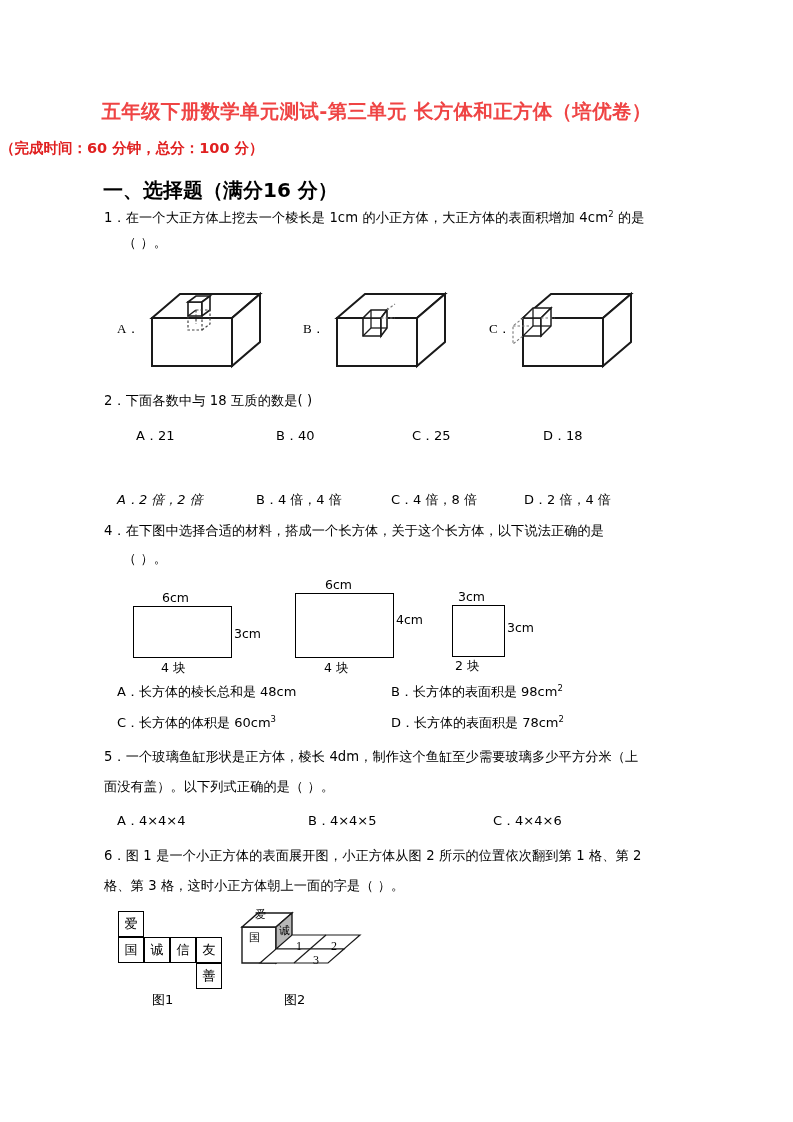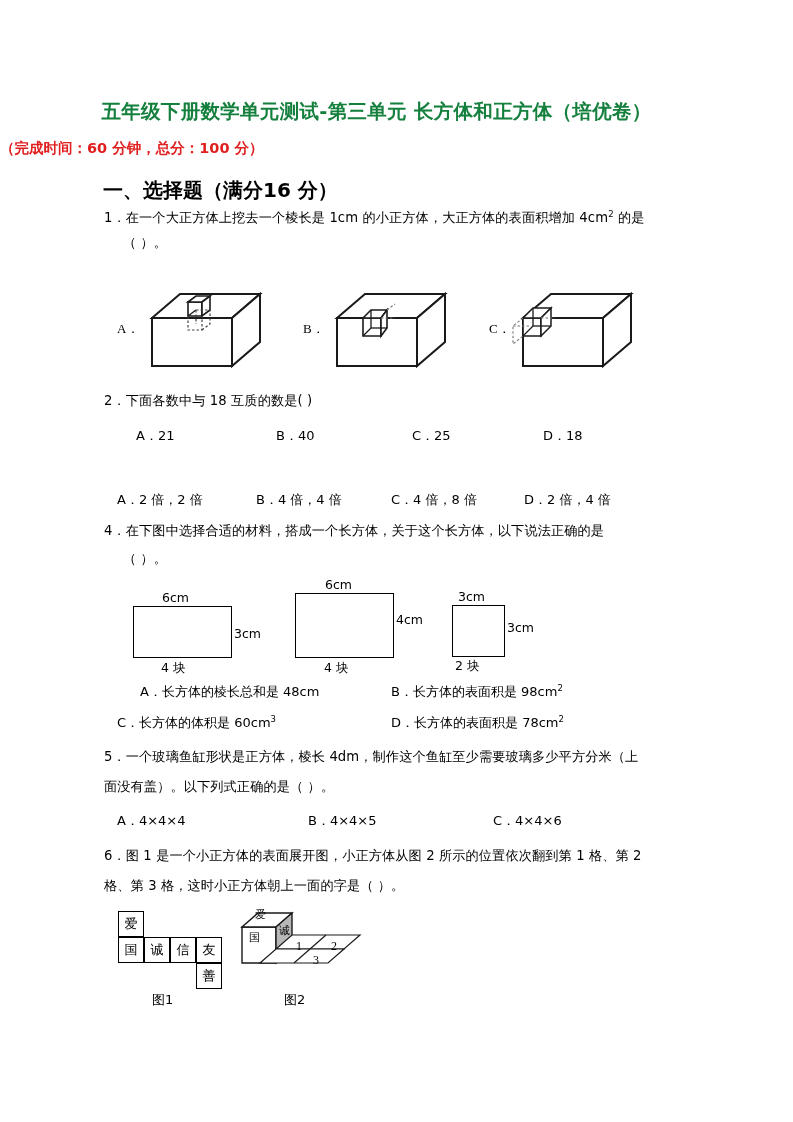--- a/index.html
+++ b/index.html
@@ -23,21 +23,21 @@
   }
 
   
   .doc-title {
     position: absolute;
     left: 0; top: 98px;
     width: 753px;
     text-align: center;
     font-size: 19.5px;
     font-weight: bold;
-    color: #15803d;
+    color: #ef4444;
     letter-spacing: 0.3px;
     font-family: "DejaVu Sans", "Liberation Sans", sans-serif;
   }
   .doc-subtitle {
     position: absolute;
     left: 0; top: 139px;
     width: 793px;
     font-size: 14.5px;
     font-weight: bold;
     color: #e02020;
@@ -188,21 +188,21 @@
     <path d="M2,54 L20,54" stroke="#777" stroke-width="1.1" stroke-dasharray="2.5,2"></path>
     <path d="M30,46 L44,46" stroke="#777" stroke-width="1.1" stroke-dasharray="2.5,2"></path>
   </svg>
 
   <div class="qline" style="left:104px; top:392px;">2．下面各数中与 18 互质的数是(        )</div>
   <div class="opt" style="left:136px; top:427px;">A．21</div>
   <div class="opt" style="left:276px; top:427px;">B．40</div>
   <div class="opt" style="left:412px; top:427px;">C．25</div>
   <div class="opt" style="left:543px; top:427px;text-align:center;">D．18</div>
 
-  <div class="opt" style="left:117px; top:491px;">A．2 倍，2 倍</div>
+  <div class="opt" style="left:117px; top:491px;font-style:italic;">A．2 倍，2 倍</div>
   <div class="opt" style="left:256px; top:491px;">B．4 倍，4 倍</div>
   <div class="opt" style="left:391px; top:491px;">C．4 倍，8 倍</div>
   <div class="opt" style="left:524px; top:491px;">D．2 倍，4 倍</div>
 
   <div class="qline" style="left:104px; top:522px;">4．在下图中选择合适的材料，搭成一个长方体，关于这个长方体，以下说法正确的是</div>
   <div class="qline" style="left:123px; top:550px;">（          ）。</div>
 
   <div class="rlabel" style="left:162px; top:590px;">6cm</div>
   <div class="rect" style="left:133px; top:606px; width:99px; height:52px;"></div>
   <div class="rlabel" style="left:234px; top:626px;">3cm</div>
@@ -211,21 +211,21 @@
   <div class="rlabel" style="left:325px; top:577px;">6cm</div>
   <div class="rect" style="left:295px; top:593px; width:99px; height:65px;"></div>
   <div class="rlabel" style="left:396px; top:612px;">4cm</div>
   <div class="rlabel" style="left:324px; top:660px;">4 块</div>
 
   <div class="rlabel" style="left:458px; top:589px;">3cm</div>
   <div class="rect" style="left:452px; top:605px; width:53px; height:52px;"></div>
   <div class="rlabel" style="left:507px; top:620px;">3cm</div>
   <div class="rlabel" style="left:455px; top:658px;">2 块</div>
 
-  <div class="opt" style="left:117px; top:683px;margin-left:23px;">
+  <div class="opt" style="left:117px; top:683px;">
     <span>A．长方体的棱长总和是 48cm</span><sup class="u"></sup>
   </div>
   <div class="opt" style="left:391px; top:683px;">
     <span>B．长方体的表面积是 98cm</span><sup class="u">2</sup>
   </div>
   <div class="opt" style="left:117px; top:714px;">
     <span>C．长方体的体积是 60cm</span><sup class="u">3</sup>
   </div>
   <div class="opt" style="left:391px; top:714px;">
     <span>D．长方体的表面积是 78cm</span><sup class="u">2</sup>

